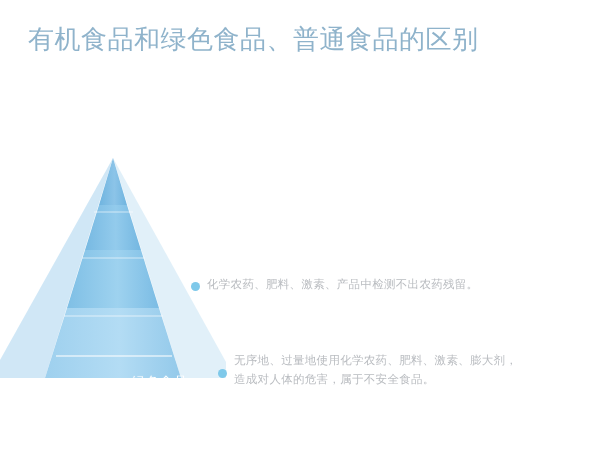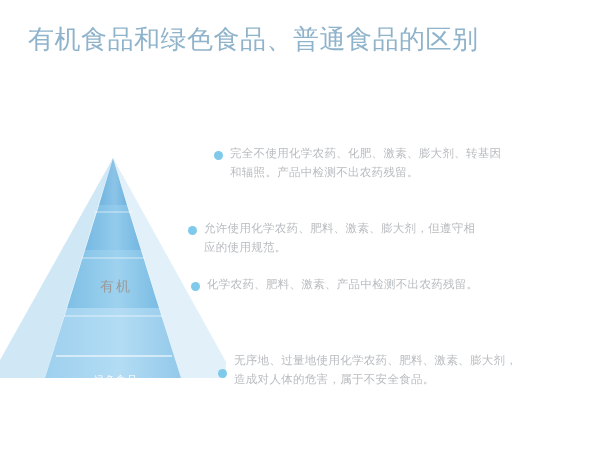--- a/index.html
+++ b/index.html
@@ -74,22 +74,23 @@
     left: 0;
     width: 232px;
     top: 167px;
     font-size: 13px;
     letter-spacing: 2px;
   }
   #tier-label-1 {
     left: 0;
     width: 232px;
     top: 223px;
-    font-size: 10px;
+    font-size: 13px;
     letter-spacing: 1px;
+    padding-left: 44px;
   }
   #tier-label-2 {
     left: 0;
     width: 232px;
     top: 270px;
     font-size: 15px;
     letter-spacing: 1.5px;
   }
 
   
@@ -163,37 +164,26 @@
 
       <polygon points="113,8 45,228 0,228 0,210" fill="#a9d4ef" opacity="0.55"></polygon>
       <polygon points="113,8 181,228 226,228 226,212" fill="#a9d4ef" opacity="0.35"></polygon>
 
       <line x1="94" y1="62" x2="133" y2="62" stroke="#ffffff" stroke-opacity="0.6" stroke-width="1"></line>
       <line x1="82" y1="108" x2="145" y2="108" stroke="#ffffff" stroke-opacity="0.6" stroke-width="1"></line>
       <line x1="64" y1="166" x2="163" y2="166" stroke="#ffffff" stroke-opacity="0.65" stroke-width="1.2"></line>
       <line x1="56" y1="206" x2="172" y2="206" stroke="#ffffff" stroke-opacity="0.7" stroke-width="1.3"></line>
     </svg>
 
-    <div class="tier-label" id="tier-label-0-top">有机</div>
     <div class="tier-label" id="tier-label-1">绿色食品</div>
     <div class="tier-label" id="tier-label-2">无公害食品</div>
 
   </div>
 
-  <div class="bullet-row" id="bullet-row-0">
-    <span class="bullet-dot"></span>
-    <span class="bullet-text">完全不使用化学农药、化肥、激素、膨大剂、转基因
-和辐照。产品中检测不出农药残留。</span>
-  </div>
 
-  <div class="bullet-row" id="bullet-row-1">
-    <span class="bullet-dot"></span>
-    <span class="bullet-text">允许使用化学农药、肥料、激素、膨大剂，但遵守相
-应的使用规范。</span>
-  </div>
 
   <div class="bullet-row" id="bullet-row-2">
     <span class="bullet-dot"></span>
     <span class="bullet-text">化学农药、肥料、激素、产品中检测不出农药残留。</span>
   </div>
 
   <div class="bullet-row" id="bullet-row-3">
     <span class="bullet-dot"></span>
     <span class="bullet-text">无序地、过量地使用化学农药、肥料、激素、膨大剂，
 造成对人体的危害，属于不安全食品。</span>

